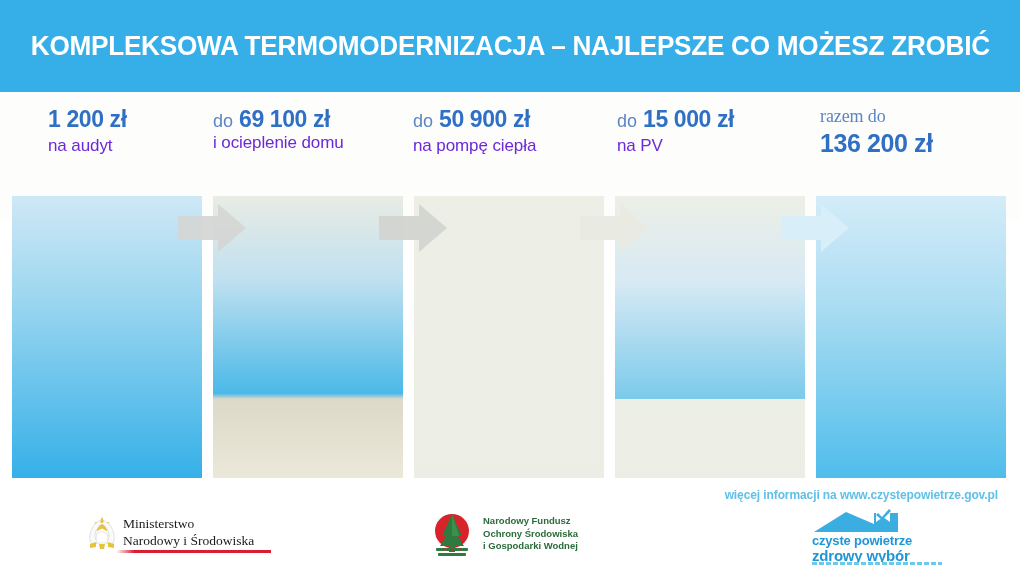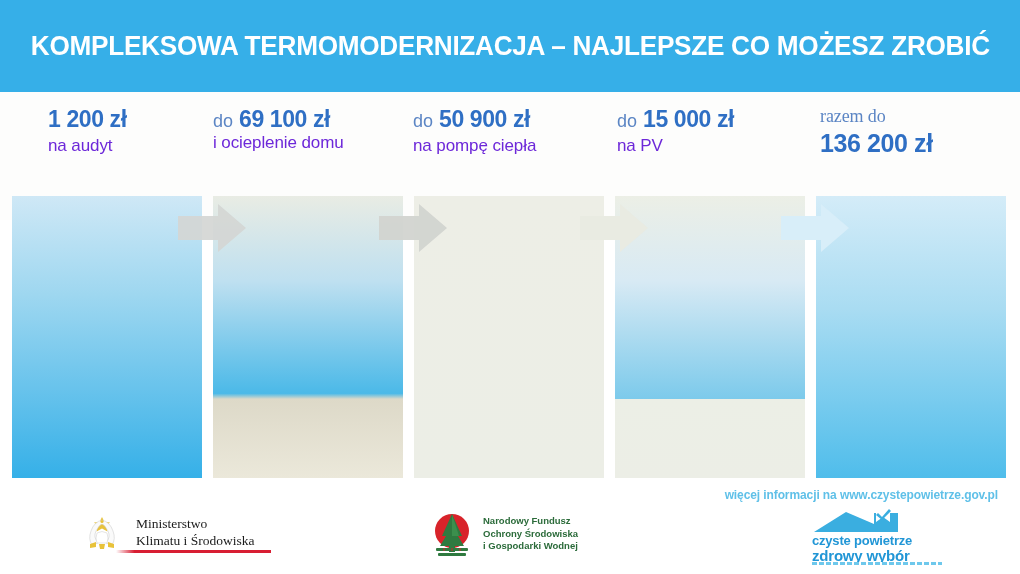--- a/index.html
+++ b/index.html
@@ -113,21 +113,21 @@
   .moreinfo{
     position:absolute;right:22px;top:10px;
     color:#5fc0e8;font-size:12px;font-weight:bold;letter-spacing:-0.1px;
   }
   .logo{position:absolute;display:flex;align-items:center;}
   .logo-min{left:82px;top:513px;}
   .logo-nf{left:428px;top:510px;}
   .logo-cp{left:812px;top:508px;}
 
   .logo-min .txt{
-    margin-left:14px;color:#1b1b1b;font-size:13.5px;line-height:1.25;
+    margin-left:1px;color:#1b1b1b;font-size:13.5px;line-height:1.25;
     font-family:"Liberation Serif", serif;font-weight:normal;
   }
   .min-bar{
     position:absolute;left:116px;top:550px;width:155px;height:3px;
     background:linear-gradient(90deg,#ffffff 0%,#d81e33 12%,#d81e33 100%);
   }
   .logo-nf .txt{
     margin-left:7px;color:#2b6b3a;font-size:9.5px;line-height:1.35;font-weight:bold;
   }
   .logo-cp .txt{color:#2196d6;font-weight:bold;line-height:1.1;}
@@ -536,21 +536,21 @@
       <path d="M20 4 L22.5 9 L28 9.5 L24 13 L25.5 18.5 L20 15.5 L14.5 18.5 L16 13 L12 9.5 L17.5 9 Z" fill="#e8c23a"></path>
       <path d="M20 7 Q28 9 31 18 Q34 26 30 32 L24 30 Q29 24 26 18 Q23 12 20 11 Q17 12 14 18 Q11 24 16 30 L10 32 Q6 26 9 18 Q12 9 20 7 Z" fill="#fafafa" stroke="#cfcfcf" stroke-width="0.6"></path>
       <path d="M15 20 Q20 17 25 20 Q27 25 25 30 L15 30 Q13 25 15 20 Z" fill="#ffffff" stroke="#d4d4d4" stroke-width="0.6"></path>
       <circle cx="20" cy="8.5" r="1.6" fill="#e8c23a"></circle>
       <path d="M8 31 L14 29 L14 34 L8 35 Z" fill="#e8c23a"></path>
       <path d="M32 31 L26 29 L26 34 L32 35 Z" fill="#e8c23a"></path>
       <path d="M17 31 L23 31 L22 36 L18 36 Z" fill="#e8c23a"></path>
     </svg>
     <div class="txt">
       <div>Ministerstwo</div>
-      <div>Klimatu i Środowiska</div>
+      <div>Narodowy i Środowiska</div>
     </div>
   </div>
   <div class="min-bar"></div>
 
   <div class="logo logo-nf">
     <svg width="48" height="48" viewBox="0 0 48 48">
       <circle cx="24" cy="21" r="17" fill="#d8232a"></circle>
       <path d="M24 4 L34 26 L30 26 L36 36 L12 36 L18 26 L14 26 Z" fill="#2f7a40"></path>
       <path d="M24 4 L31 26 L24 26 Z" fill="#3c8f4d"></path>
       <rect x="21" y="34" width="6" height="8" fill="#2f7a40"></rect>

